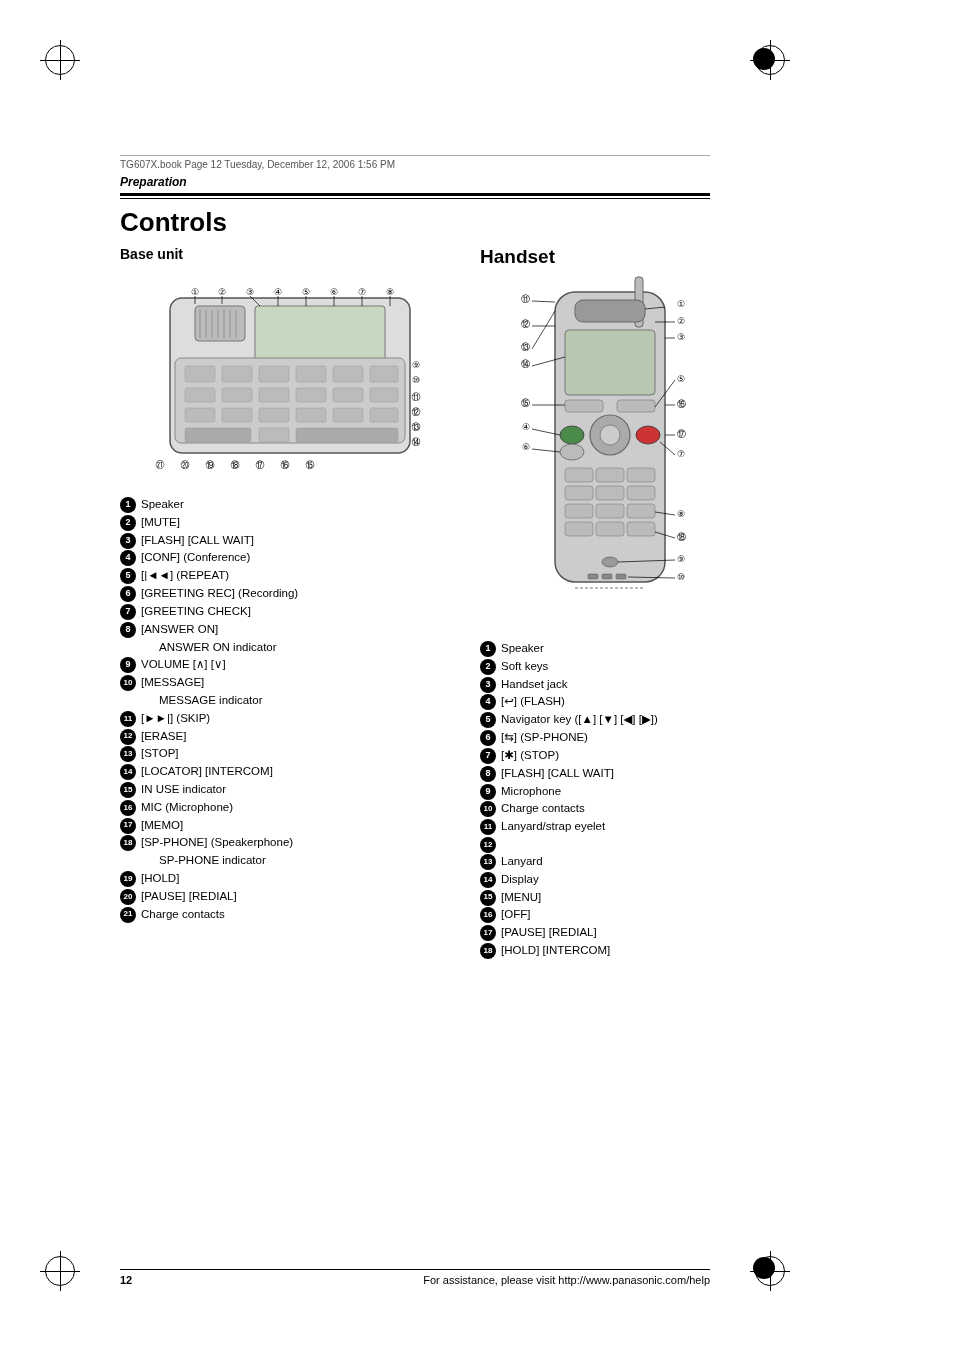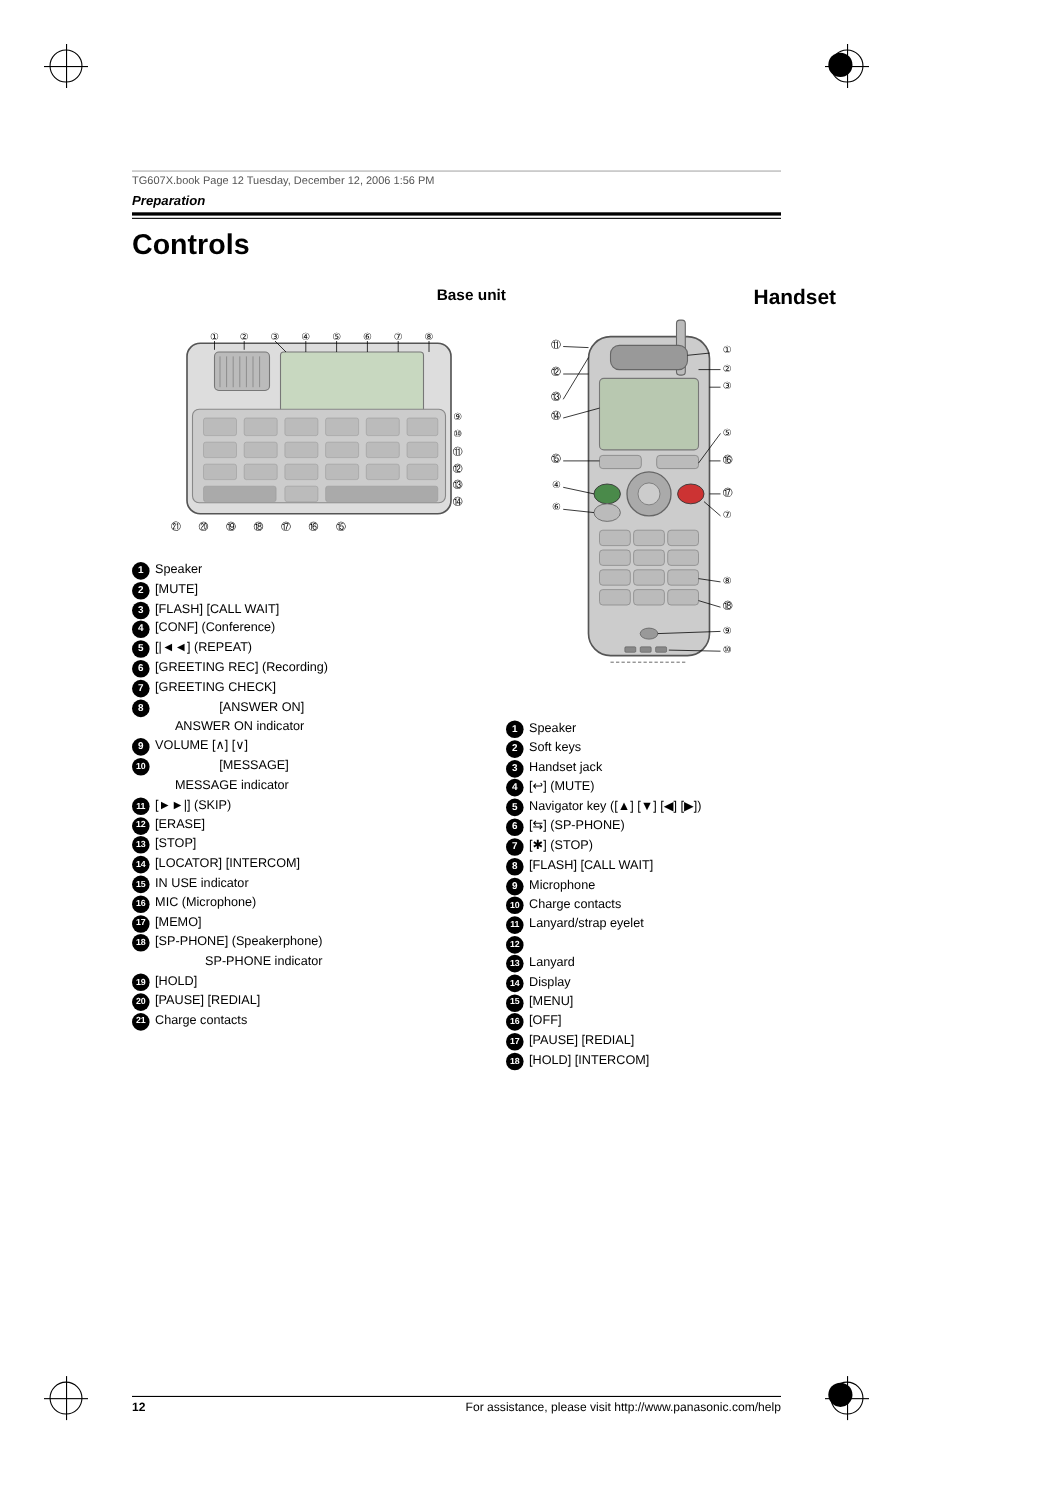--- a/index.html
+++ b/index.html
@@ -90,28 +90,28 @@
     .hr-thin {
       border: none;
       border-top: 1px solid #000;
       margin-bottom: 8px;
     }
 
     
     .page-title {
       font-size: 26px;
       font-weight: bold;
-      margin-bottom: 22px;
+      margin-bottom: 8px;
     }
 
     
     .two-col {
       display: flex;
+      gap: 20px;
       margin-top: 0;
-      text-align: right;
     }
 
     .col-left {
       flex: 0 0 340px;
     }
 
     .col-right {
       flex: 1;
     }
 
@@ -509,21 +509,21 @@
           <li>
             <span class="num-badge">2</span>
             <span>Soft keys</span>
           </li>
           <li>
             <span class="num-badge">3</span>
             <span>Handset jack</span>
           </li>
           <li>
             <span class="num-badge">4</span>
-            <span>[↩] (MUTE)</span>
+            <span>[↩] (FLASH)</span>
           </li>
           <li>
             <span class="num-badge">5</span>
             <span>Navigator key ([▲] [▼] [◀] [▶])</span>
           </li>
           <li>
             <span class="num-badge">6</span>
             <span>[⇆] (SP-PHONE)</span>
           </li>
           <li>

